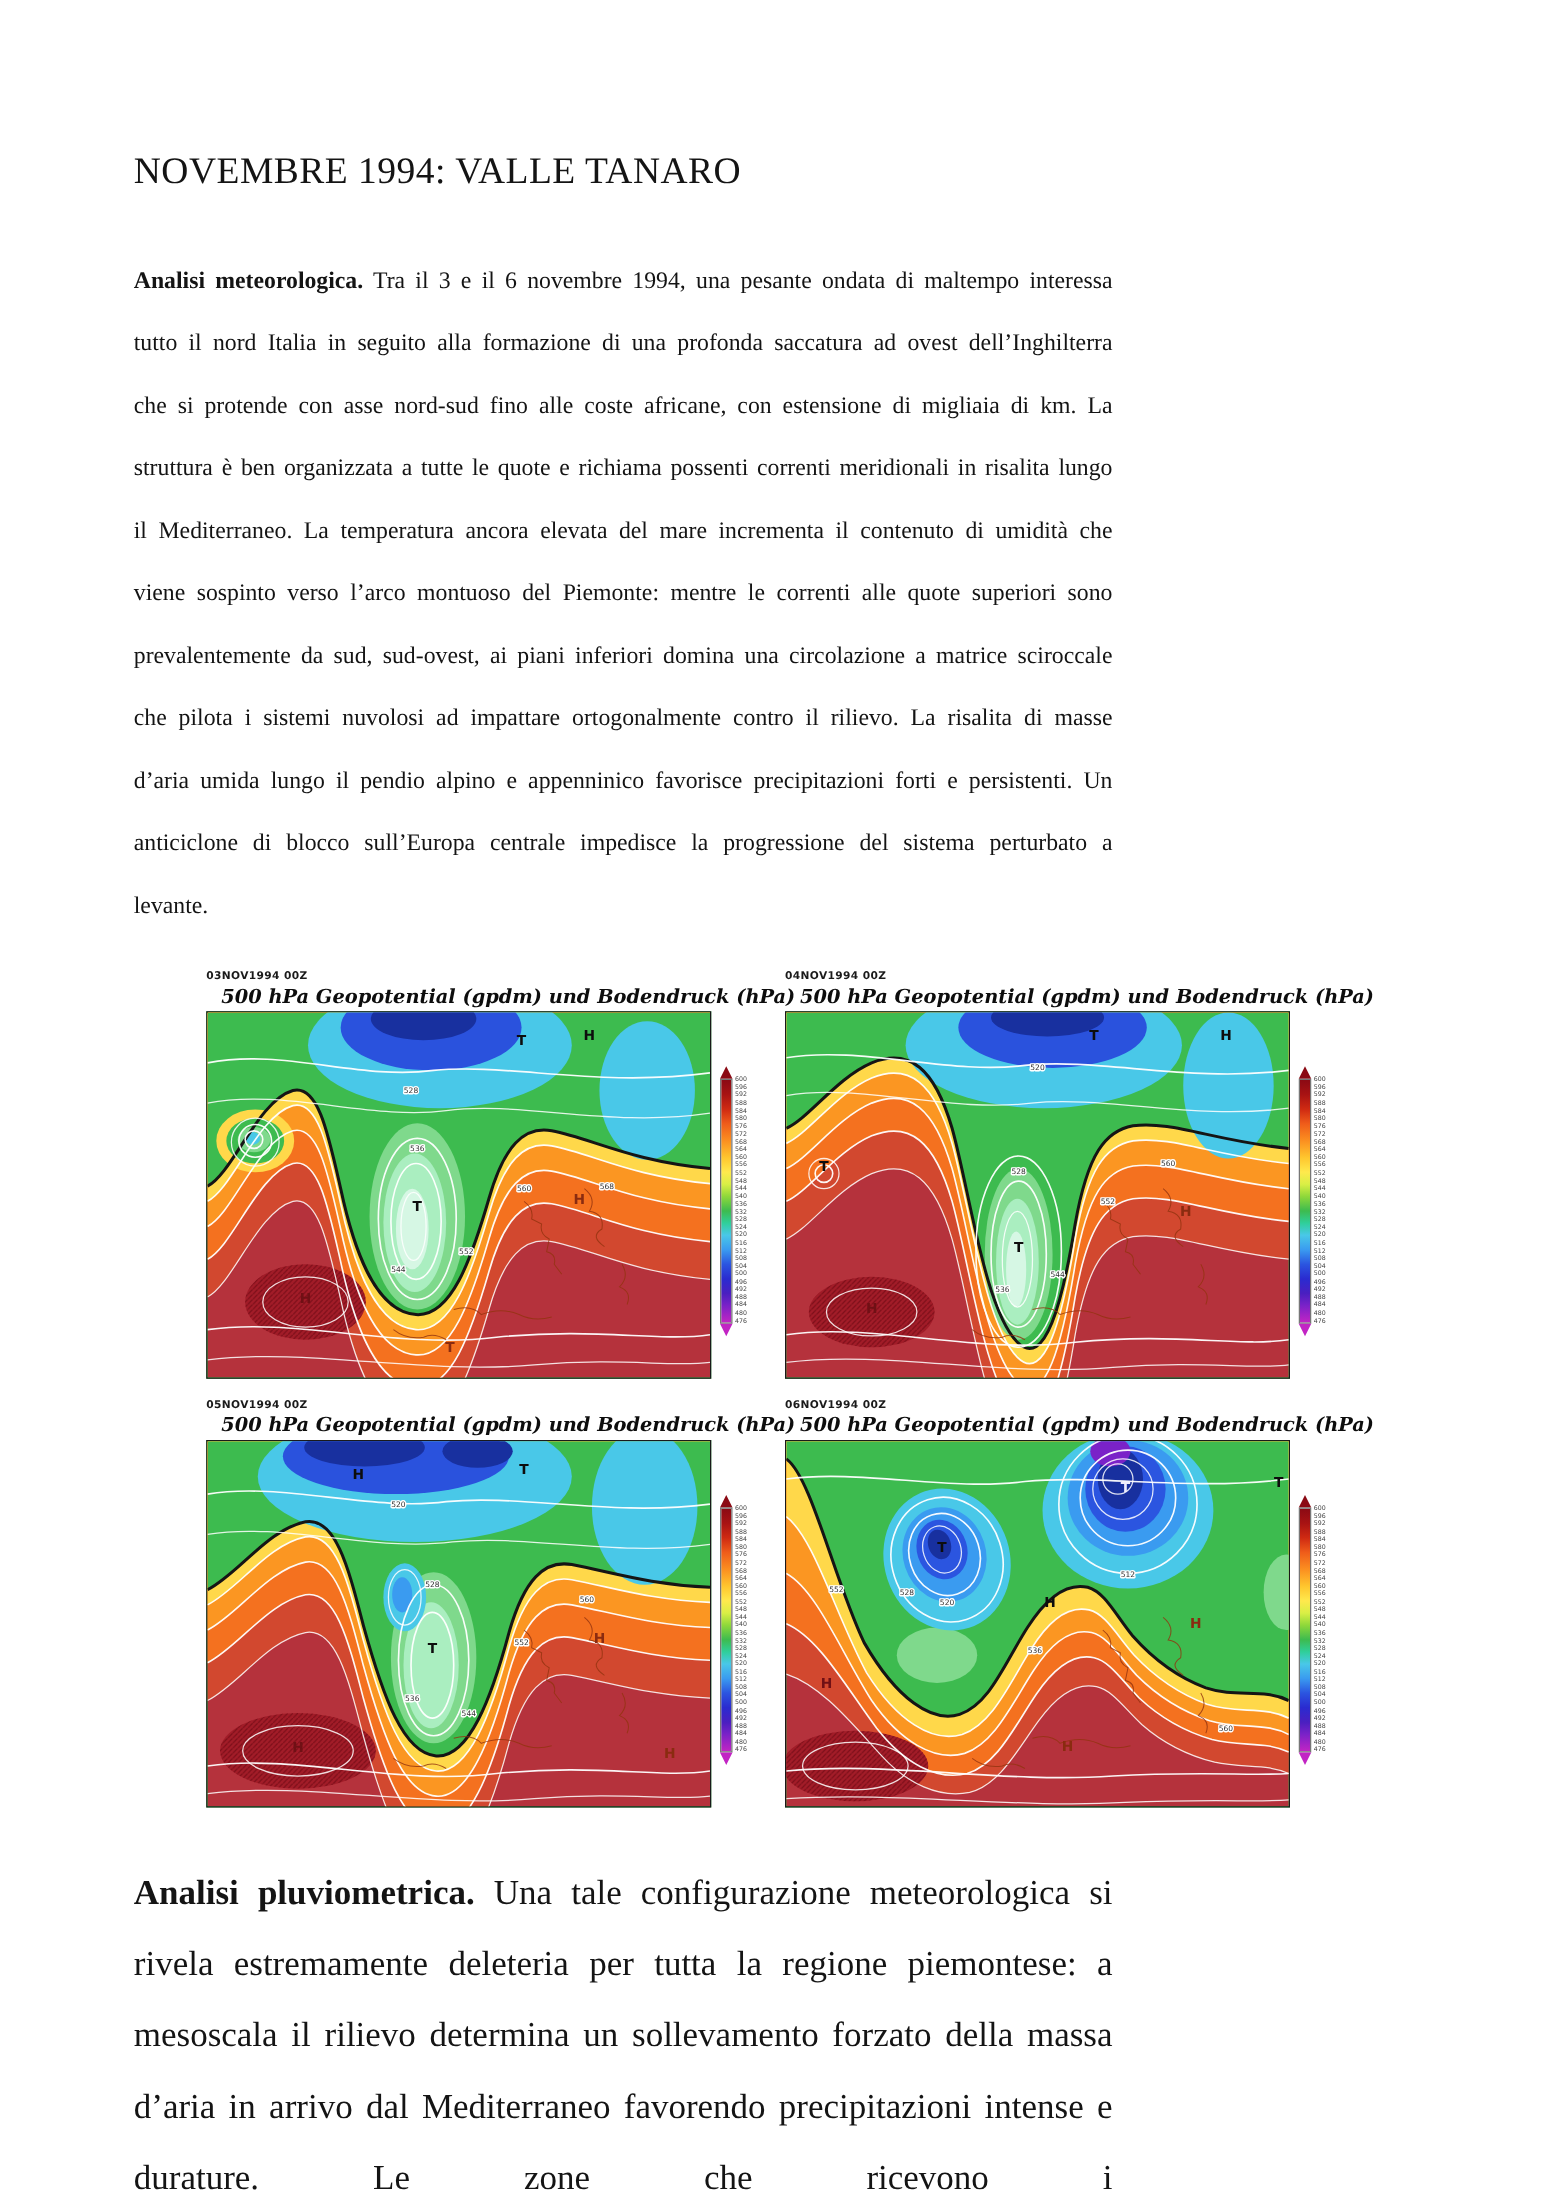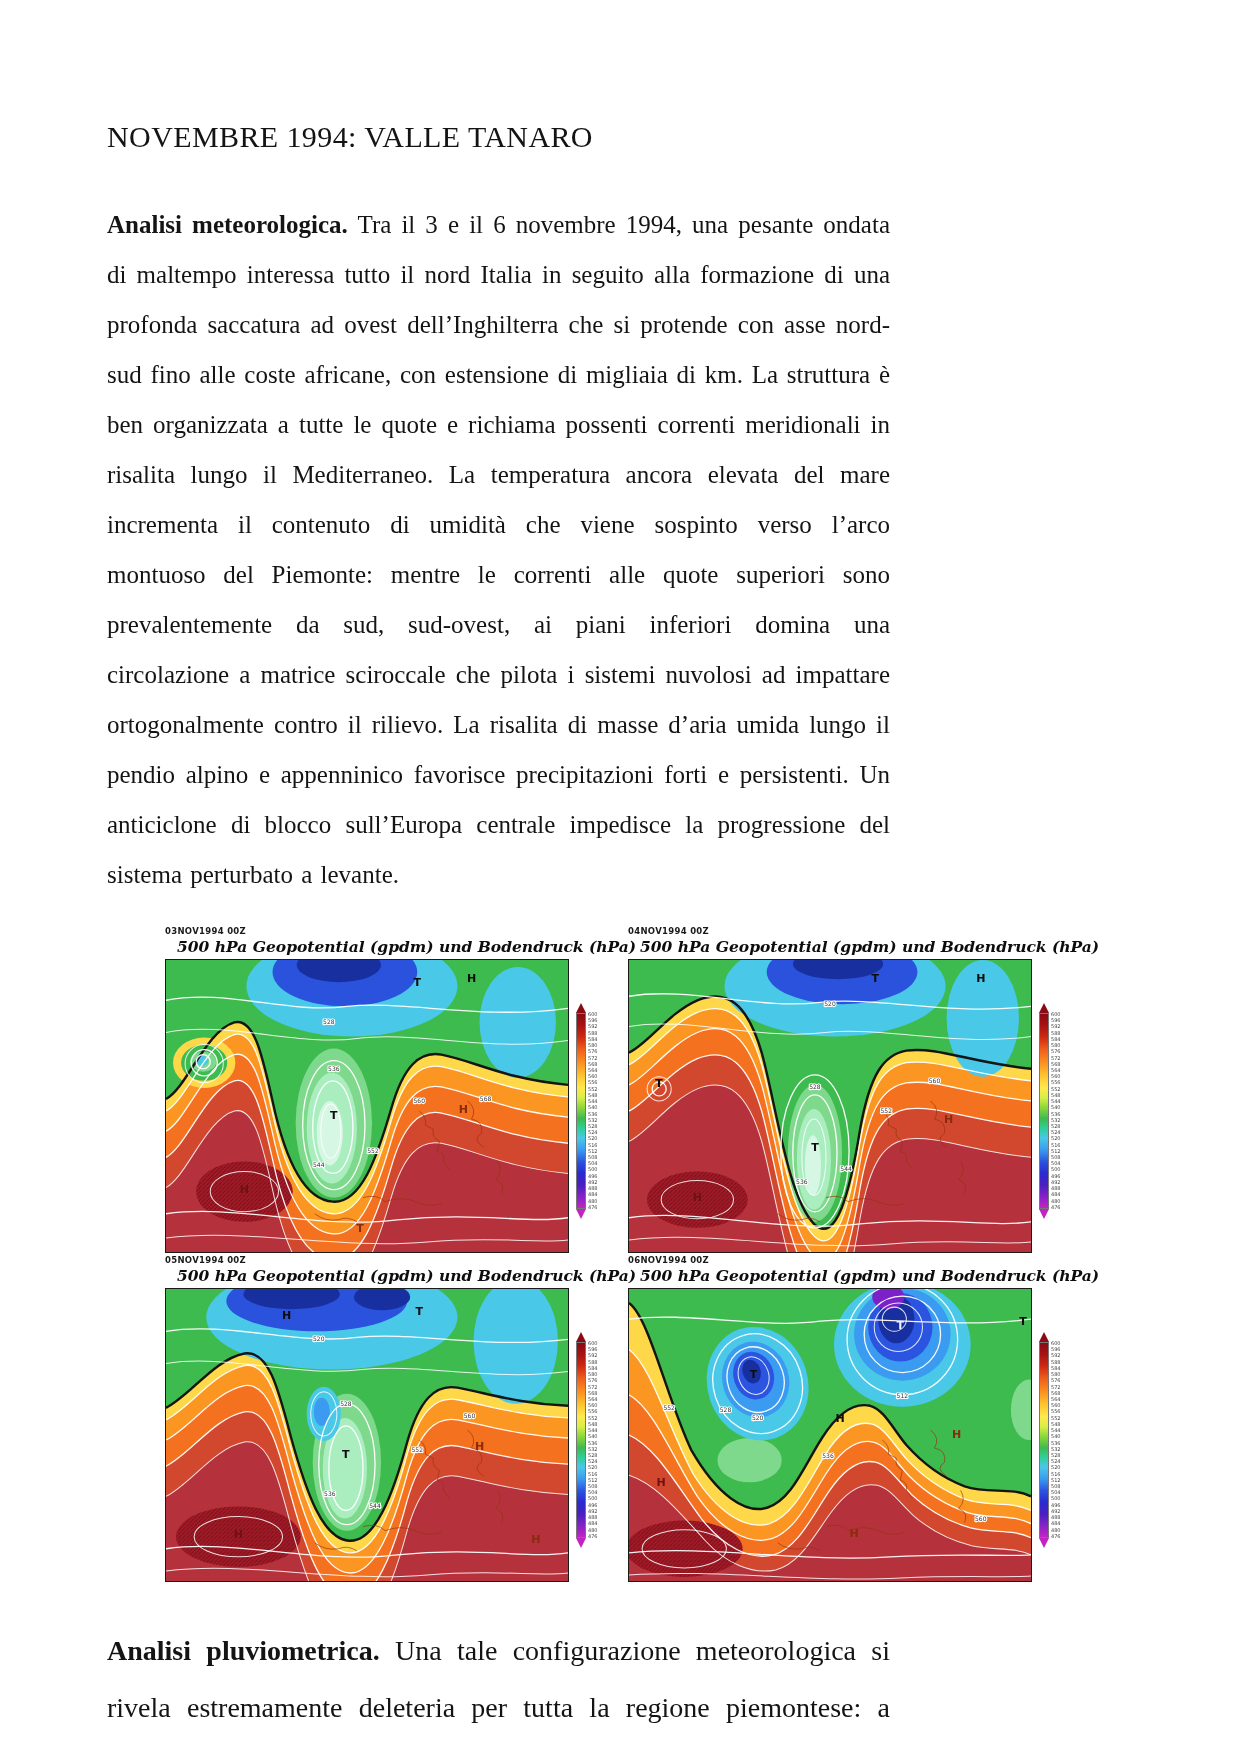--- a/index.html
+++ b/index.html
@@ -2,23 +2,23 @@
 <html><head>
 <meta charset="utf-8">
 <style>
   html,body{margin:0;padding:0}
   body{width:1240px;height:1754px;background:#ffffff;overflow:hidden;
        font-family:"Liberation Serif",serif;color:#141414}
   .page{width:996px;height:1754px;box-sizing:border-box;padding:0 106px 0 107px}
   h1.title{font-size:30px;font-weight:400;margin:0;padding-top:120px;letter-spacing:.4px}
   .para{margin:0;text-align:justify}
   .lead{font-weight:bold}
-  .p1{margin-top:46px;font-size:25px;line-height:50px;word-spacing:2px}
+  .p1{margin-top:46px;font-size:19px;line-height:50px;word-spacing:2px}
   .p2{margin-top:40px;font-size:28px;line-height:57px;text-align-last:justify}
-  .maps{margin:26px 0 0 58px;display:grid;grid-template-columns:463px 463px;row-gap:2px}
+  .maps{margin:26px 0 0 58px;display:grid;grid-template-columns:463px 463px;row-gap:16px}
   .stamp{font:bold 8.5px "DejaVu Sans",sans-serif;color:#1a1a1a;letter-spacing:.3px;height:11px}
   .mtitle{font:italic bold 15.5px "DejaVu Serif",serif;margin:0 0 3px 12px;white-space:nowrap;color:#0d0d0d}
   .maprow{display:flex;align-items:flex-start}
   svg.plot{width:402px;height:292px;border:1.6px solid #1a1a1a;display:block;background:#3dbb4f}
   .ct{fill:none;stroke:#ffffff;stroke-width:1.3;opacity:.95}
   .ct2{stroke-width:1;opacity:.85}
   .bk{fill:none;stroke:#151515;stroke-width:2.4}
   .letter{font-family:"DejaVu Sans",sans-serif;font-weight:bold;font-size:11px;text-anchor:middle}
   .clabel{font-family:"DejaVu Sans",sans-serif;font-size:6px;text-anchor:middle;fill:#333;
           paint-order:stroke;stroke:#fff;stroke-width:2.2px;stroke-linejoin:round}

